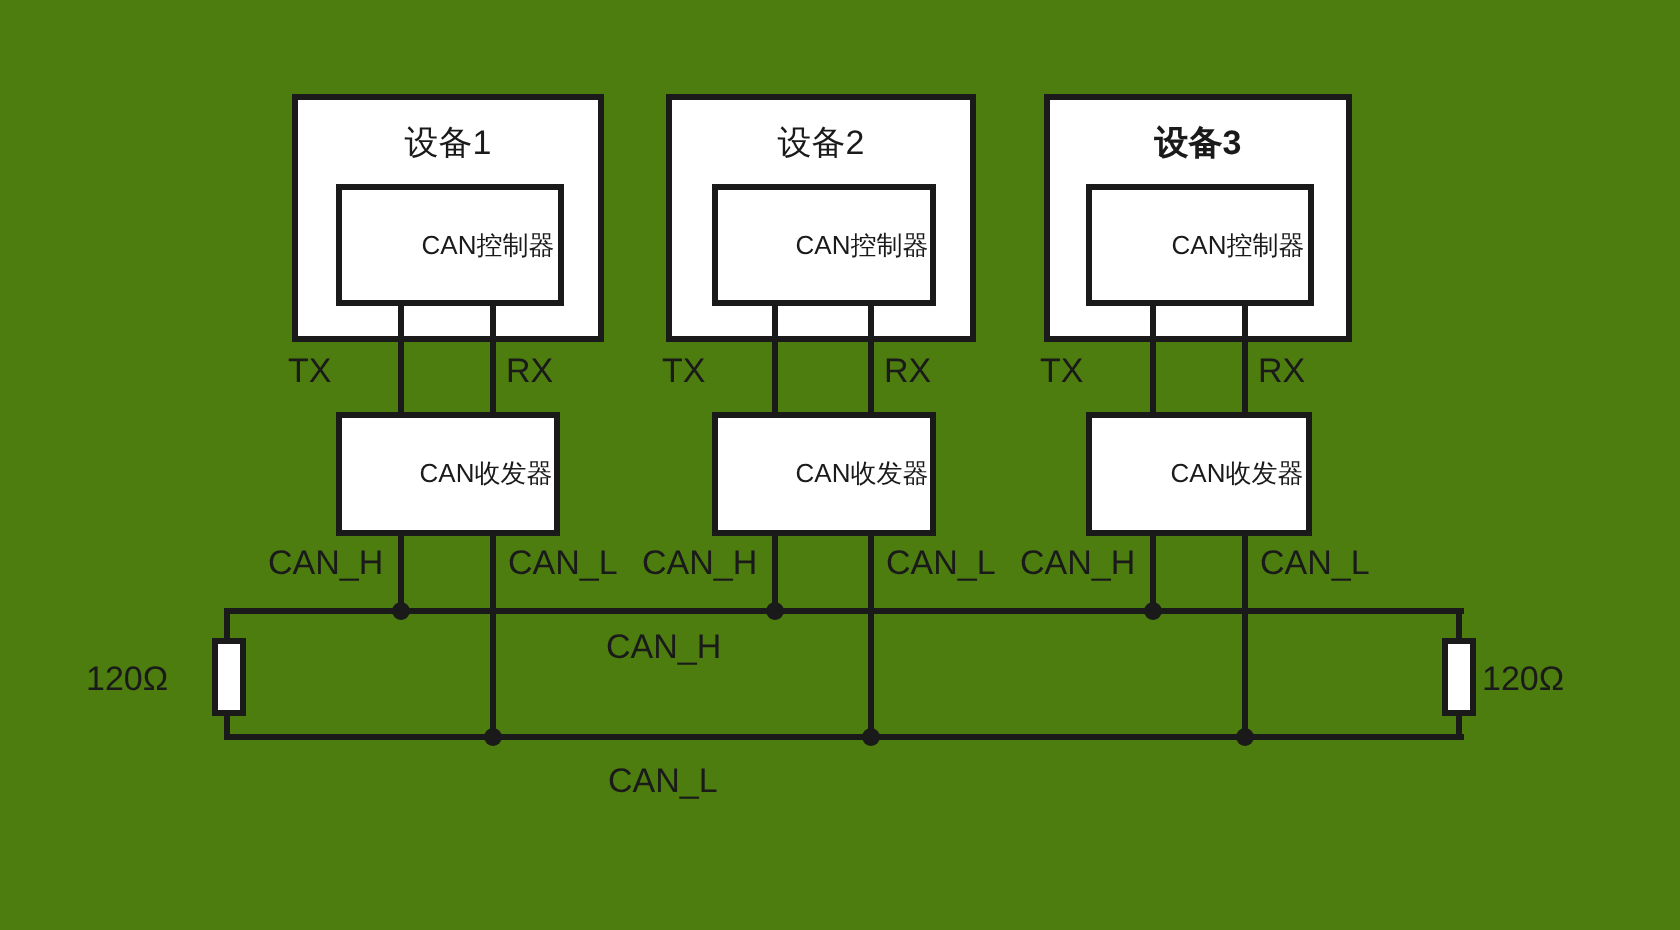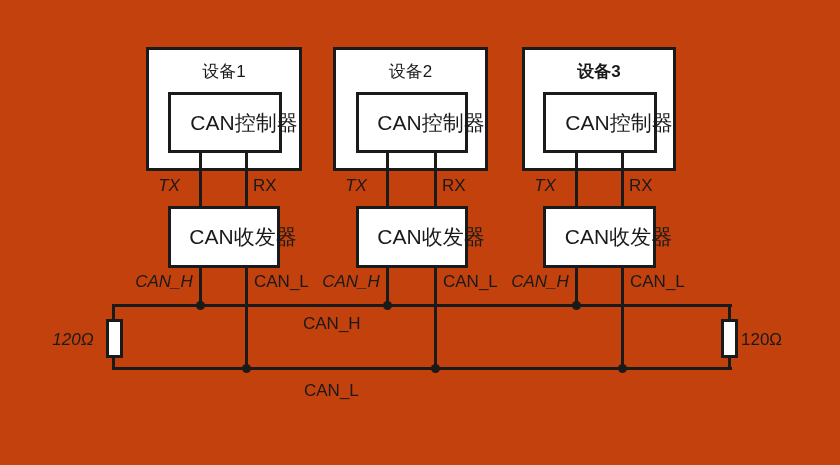--- a/index.html
+++ b/index.html
@@ -1,32 +1,32 @@
 <!DOCTYPE html>
 <html><head>
 <meta charset="utf-8">
 <style>
   html,body { margin:0; padding:0; background:#ffffff; }
   .stage {
-    position:relative; width:840px; height:465px; background:#c2410c;
+    position:relative; width:840px; height:465px; background:#4d7c0f;
     font-family:"Liberation Sans", sans-serif; color:#1a1a1a; overflow:hidden;
   }
   .box {
     position:absolute; border:3px solid #1a1a1a; background:#ffffff;
     box-sizing:border-box;
   }
   .cbox {
     position:absolute; border:3px solid #1a1a1a; background:#ffffff;
     box-sizing:border-box; display:flex; align-items:center; justify-content:center;
-    font-size:21px; white-space:nowrap;padding-left:38px;
+    font-size:13px; white-space:nowrap;padding-left:38px;
   }
   .wire { position:absolute; background:#1a1a1a; }
   .dot { position:absolute; width:9px; height:9px; background:#1a1a1a; border-radius:50%; }
   .lbl { position:absolute; font-size:17px; line-height:1.1; white-space:nowrap; }
-  .lbl.r { text-align:center;font-style:italic; }
+  .lbl.r { text-align:left; }
   .lbl.c { text-align:center; }
   .caption {
     position:absolute; left:0; top:417px; width:100%; text-align:center;
     font-size:17px; font-weight:bold; white-space:nowrap;
   }
   .watermark {
     position:absolute; top:444px; right:8px; font-size:13px; color:#c9c9c9;
     white-space:nowrap;
   }
 </style>

